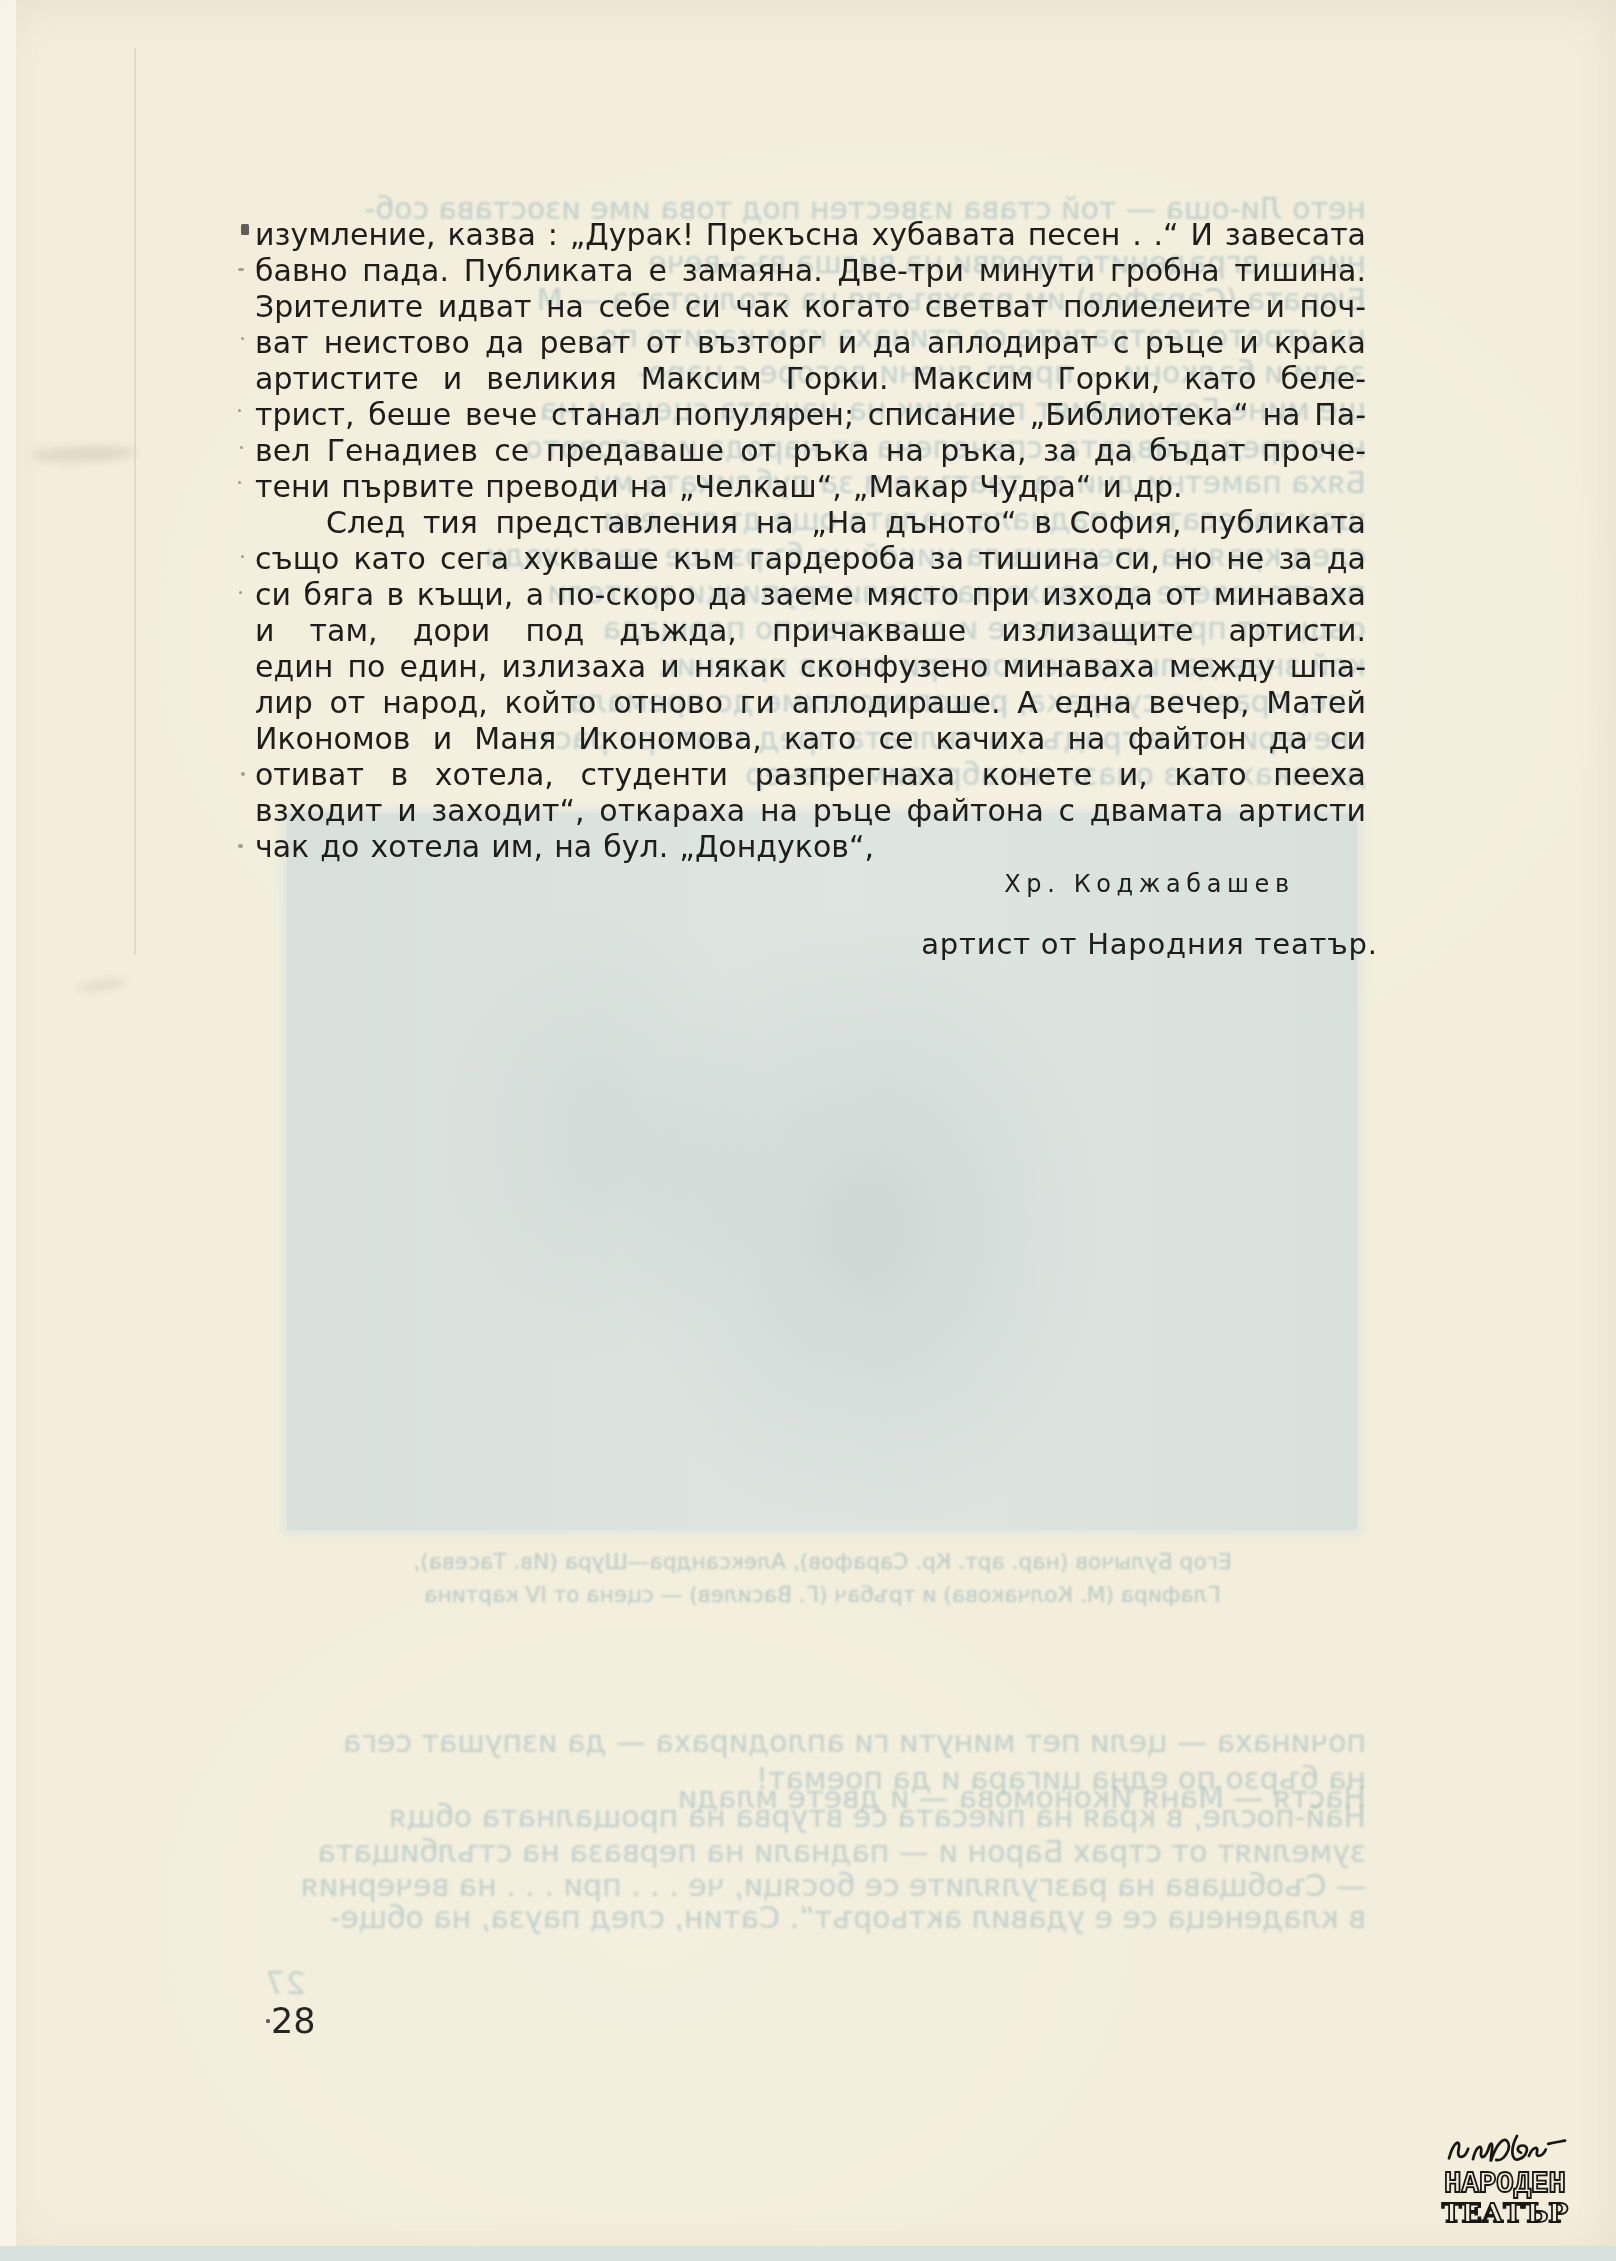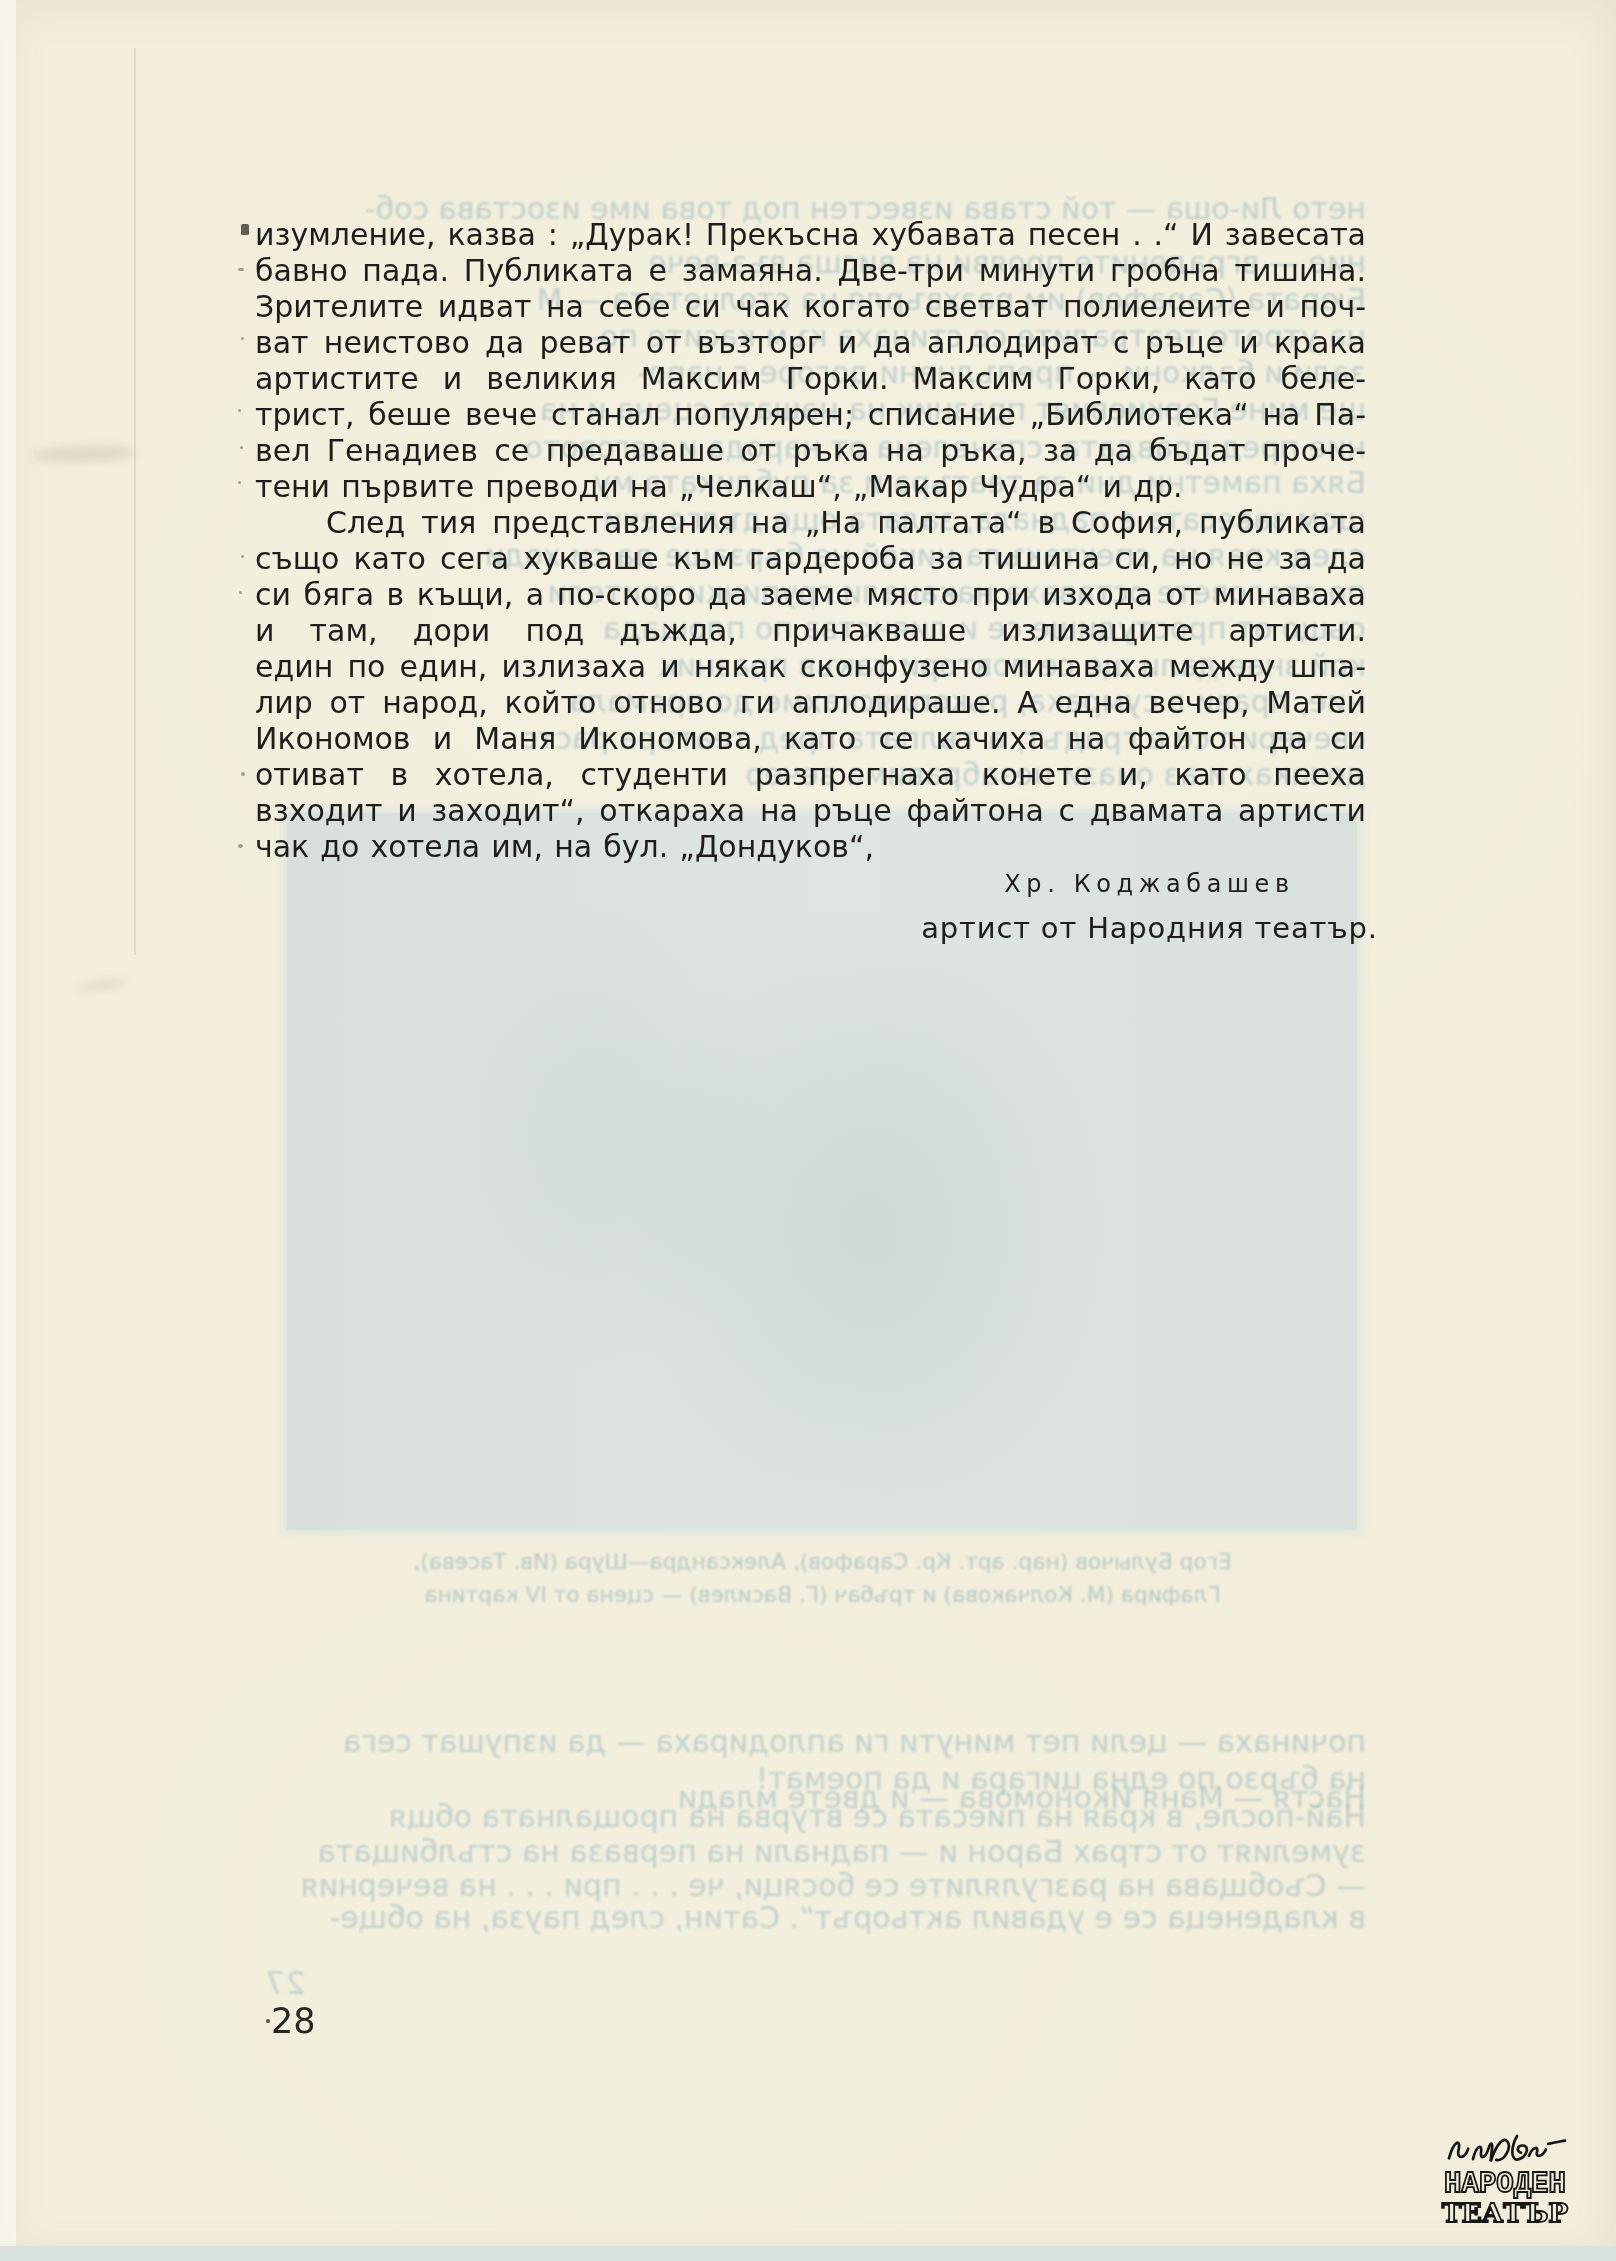--- a/index.html
+++ b/index.html
@@ -18,21 +18,21 @@
     color:#1e1d1b;font-size:30px;line-height:36px;
   }
   .line{
     height:36px;text-align:justify;text-align-last:justify;
     overflow:hidden;word-spacing:1.6px;
   }
   .line.last{text-align-last:left;}
   .line.indent{text-indent:71px;}
   .sig{position:absolute;left:915px;top:870px;width:469px;text-align:center;color:#1e1d1b;}
   .sig-name{font-size:24px;letter-spacing:5.6px;}
-  .sig-role{font-size:29px;margin-top:13px;letter-spacing:0.8px;}
+  .sig-role{font-size:29px;margin-top:29px;letter-spacing:0.8px;}
   .pagenum{position:absolute;left:271px;top:2001px;font-size:35px;color:#262624;}
   
   .ghost-photo{
     position:absolute;left:287px;top:813px;width:1070px;height:717px;
     background:
       radial-gradient(337px 449px at 54% 58%, rgba(176,190,188,0.35), rgba(176,190,188,0) 72%),
       radial-gradient(241px 337px at 30% 45%, rgba(185,198,195,0.25), rgba(185,198,195,0) 70%),
       linear-gradient(90deg, rgba(0,0,0,0.02), rgba(255,255,255,0.06) 52%, rgba(0,0,0,0.015)),
       #dce4e0;
     box-shadow:0 0 9.6px 4px rgba(220,228,224,0.9);
@@ -118,21 +118,21 @@
   <div class="textblock">
 
   <div class="line">изумление, казва : „Дурак! Прекъсна хубавата песен . .“ И завесата</div>
       <div class="line">бавно пада. Публиката е замаяна. Две-три минути гробна тишина.</div>
       <div class="line">Зрителите идват на себе си чак когато светват полиелеите и поч-</div>
       <div class="line">ват неистово да реват от възторг и да аплодират с ръце и крака</div>
       <div class="line">артистите и великия Максим Горки. Максим Горки, като беле-</div>
       <div class="line">трист, беше вече станал популярен; списание „Библиотека“ на Па-</div>
       <div class="line">вел Генадиев се предаваше от ръка на ръка, за да бъдат проче-</div>
       <div class="line last">тени първите преводи на „Челкаш“, „Макар Чудра“ и др.</div>
-      <div class="line indent">След тия представления на „На палтата“ в София, публиката</div>
+      <div class="line indent">След тия представления на „На дъното“ в София, публиката</div>
       <div class="line">също като сега хукваше към гардероба за тишина си, но не за да</div>
       <div class="line">си бяга в къщи, а по-скоро да заеме място при изхода от минаваха</div>
       <div class="line">и там, дори под дъжда, причакваше излизащите артисти. Артистите,</div>
       <div class="line">един по един, излизаха и някак сконфузено минаваха между шпа-</div>
       <div class="line">лир от народ, който отново ги аплодираше. А една вечер, Матей</div>
       <div class="line">Икономов и Маня Икономова, като се качиха на файтон да си</div>
       <div class="line">отиват в хотела, студенти разпрегнаха конете и, като пееха „Солнце</div>
       <div class="line">взходит и заходит“, откараха на ръце файтона с двамата артисти</div>
       <div class="line last">чак до хотела им, на бул. „Дондуков“,</div>
     </div>

